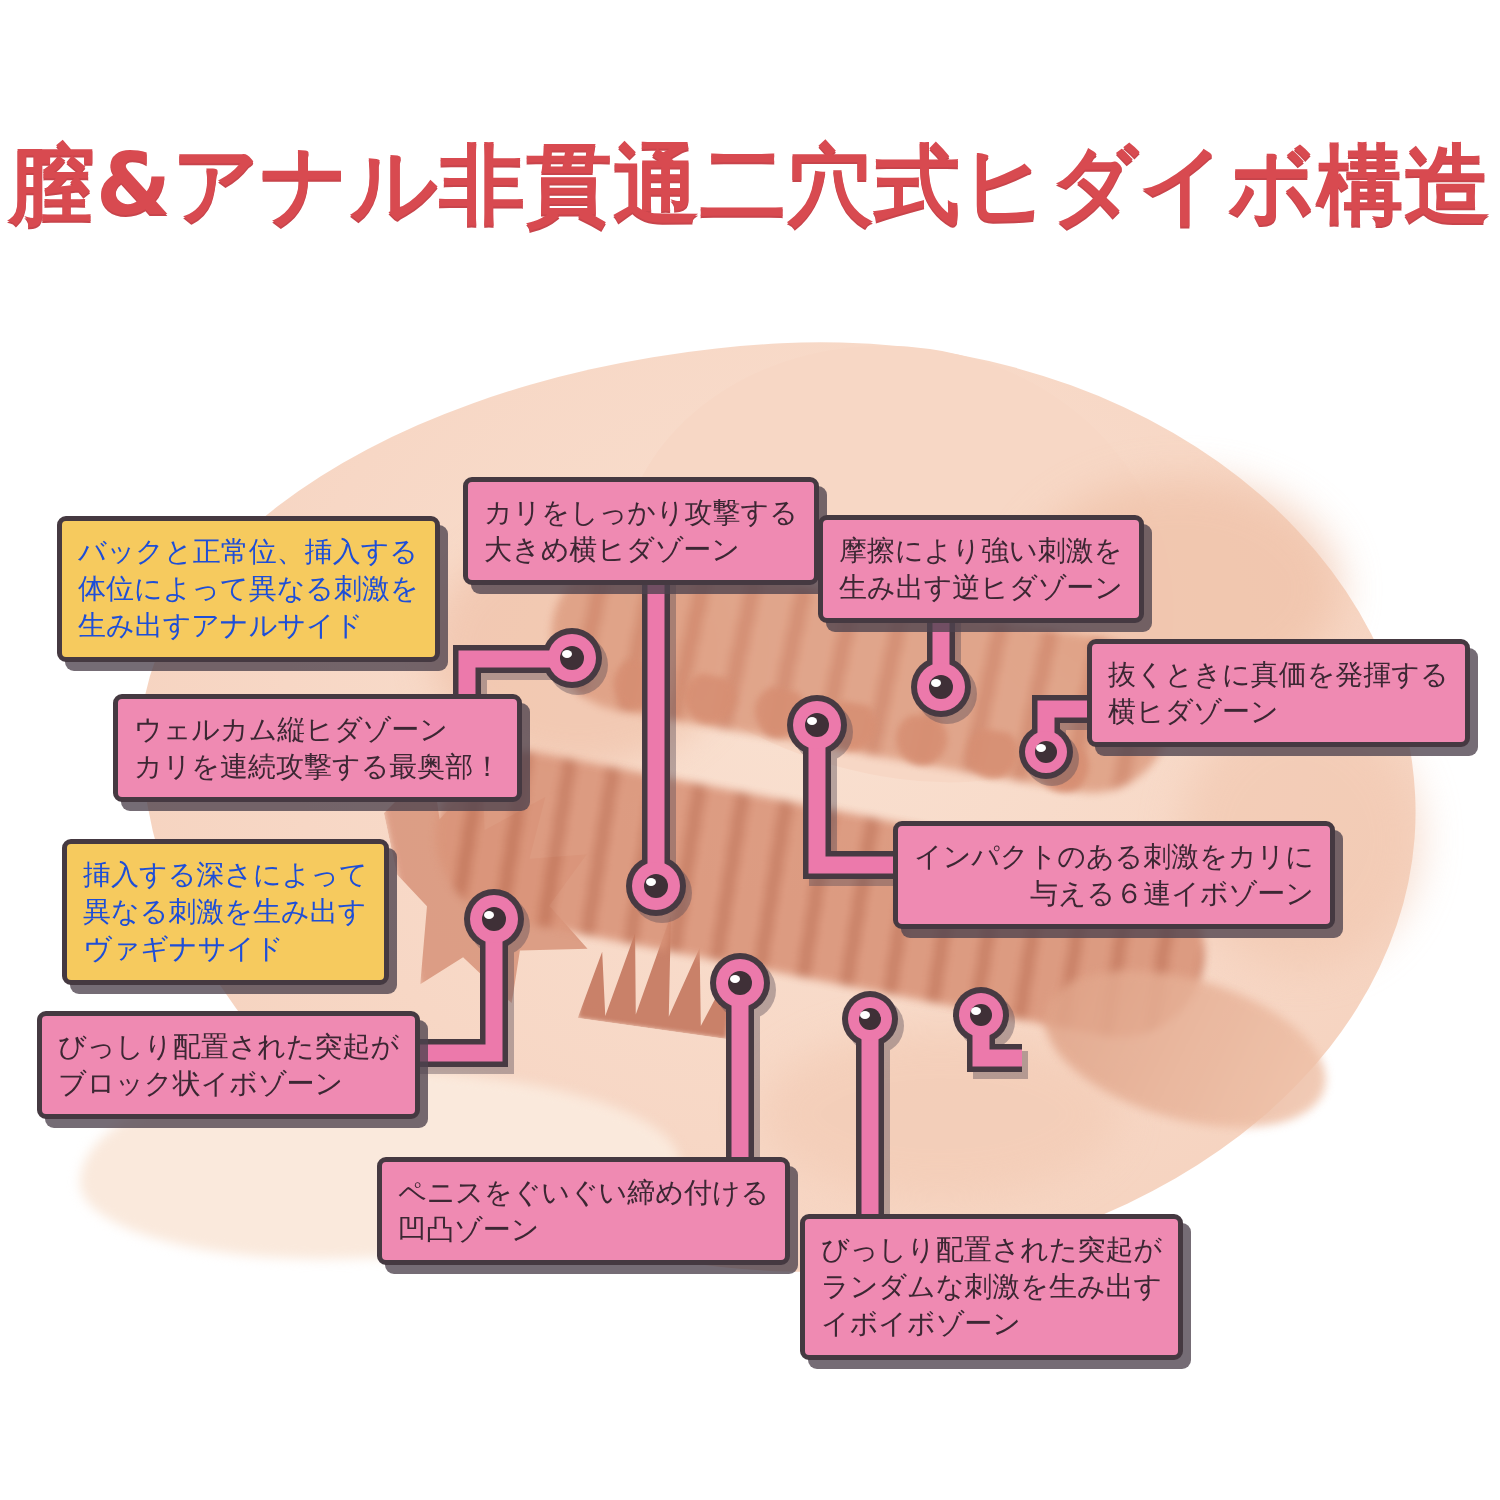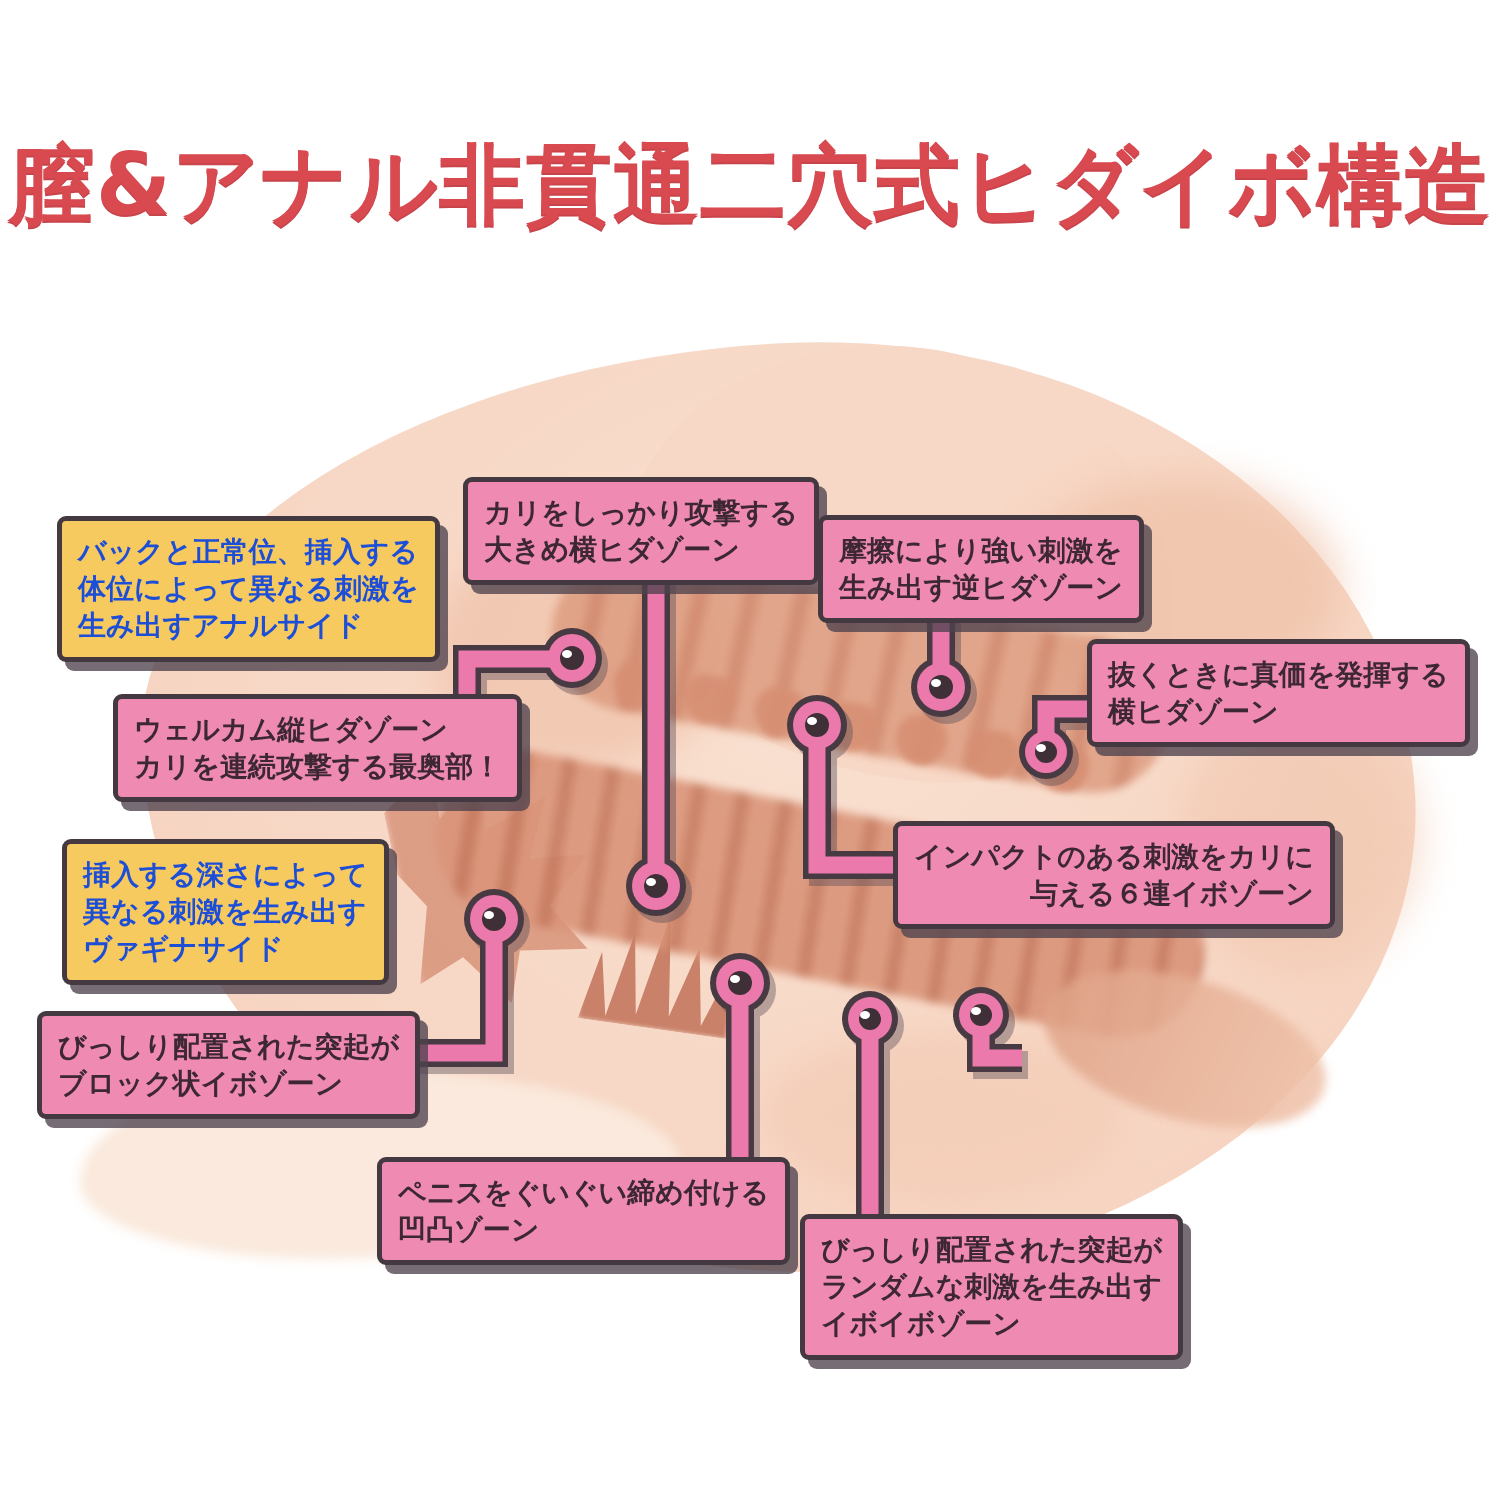--- a/index.html
+++ b/index.html
@@ -93,21 +93,21 @@
   #connectors .cdk { fill:#473a42; }
   #connectors .cpk { fill:#ec79ab; }
   #connectors .chole { fill:#3f3037; }
   #connectors .cshine { fill:#ffffff; }
 
   
   .callout {
     position:absolute; z-index:5;
     border:5px solid #453941; border-radius:9px;
     padding:12px 16px;
-    font-size:28px; font-weight:bold; line-height:1.33;
+    font-size:28px; font-weight:normal; line-height:1.33;
     white-space:pre-line;
     box-shadow:8px 9px 0 rgba(78,67,78,0.78);
   }
   .pink   { background:#ef8ab2; color:#3c2733; }
   .yellow { background:#f6ca5e; color:#1d4ed8; }
 
   .c0  { left:57px;   top:507px;  }
   .c1  { left:463px;  top:468px;  }
   .c2  { left:818px;  top:506px;  }
   .c3  { left:1087px; top:630px;  }

